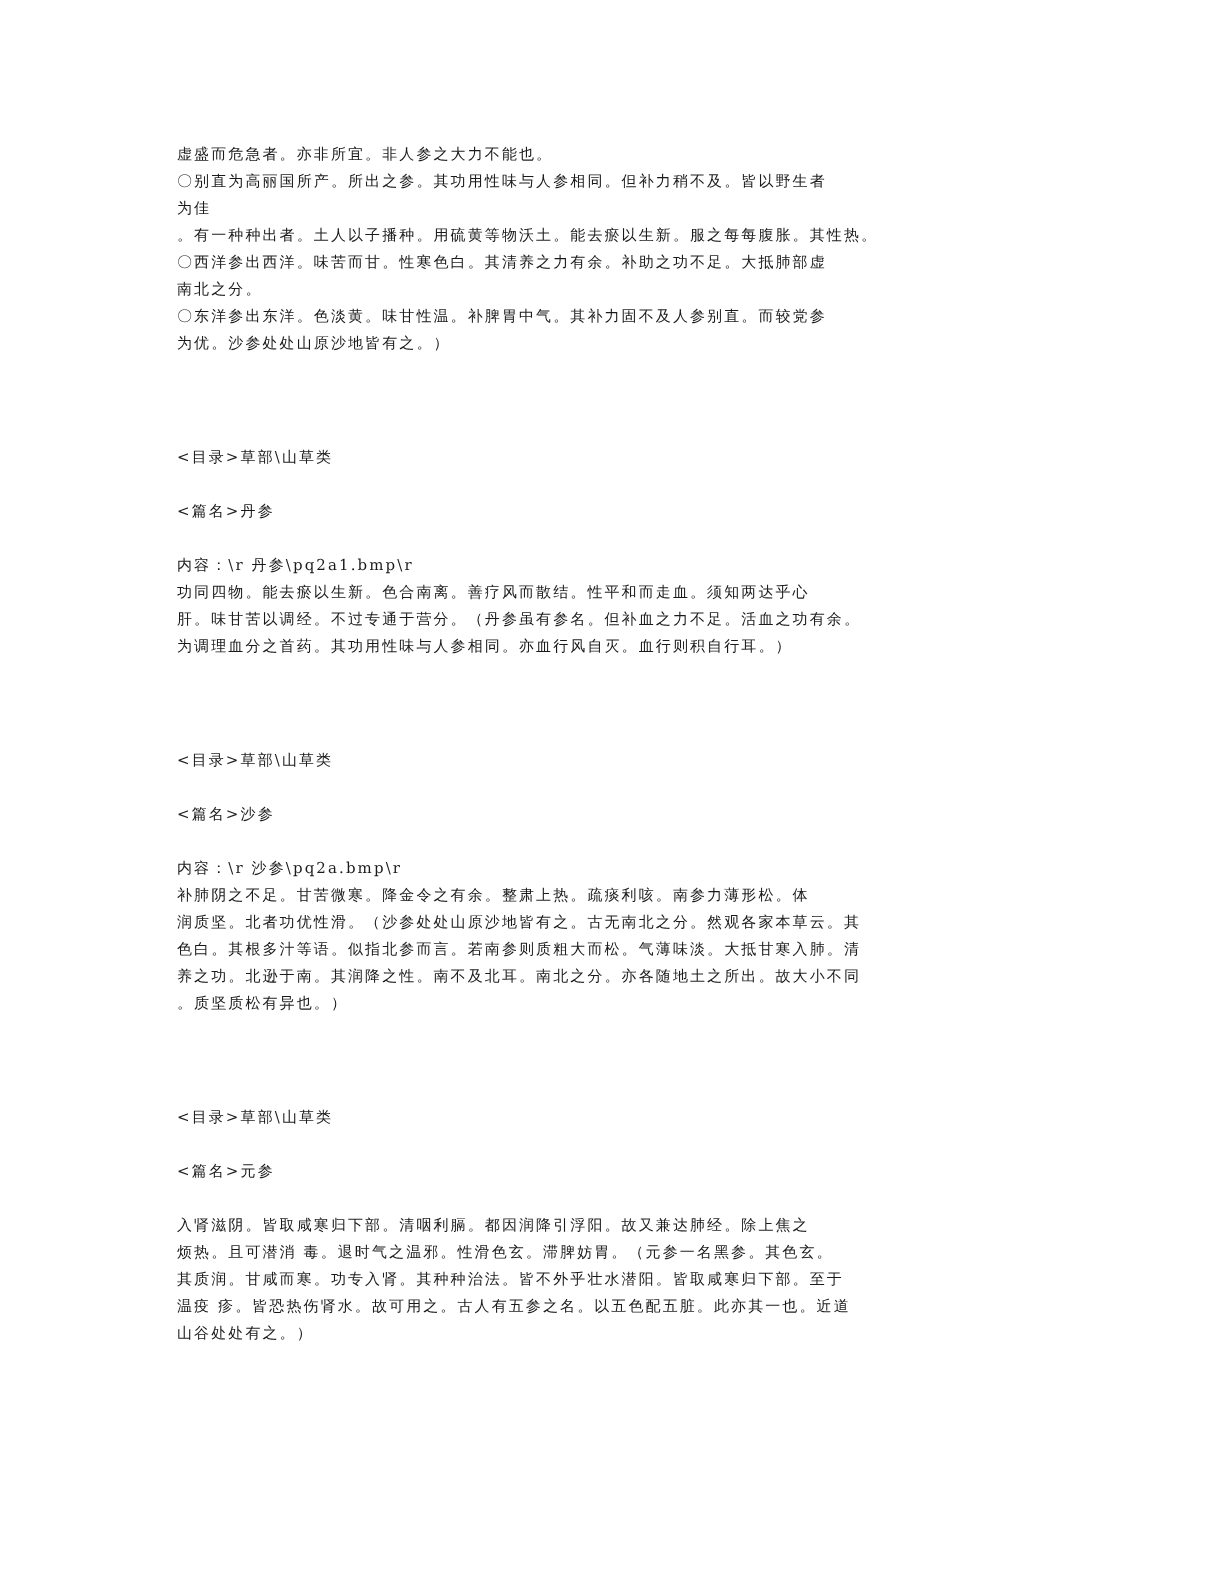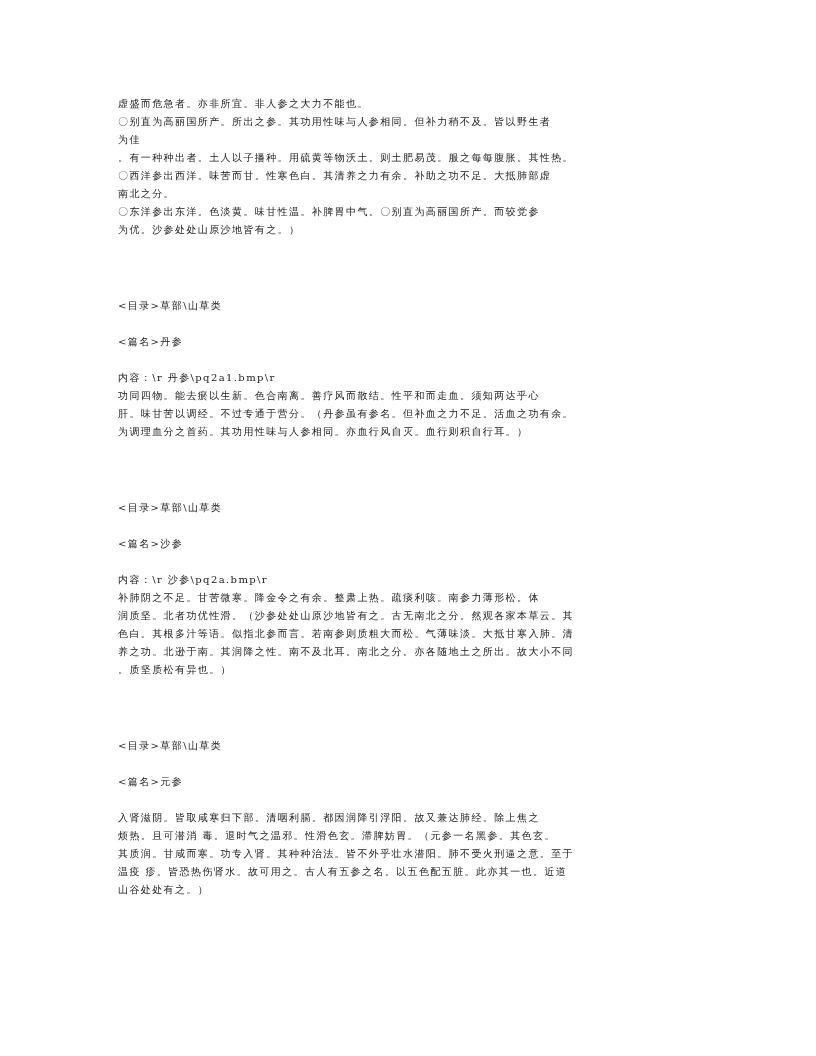--- a/index.html
+++ b/index.html
@@ -11,24 +11,24 @@
   .gap3 { height: 54px; }
 </style>
 </head>
 <body>
 
 <div class="page">
   <div>
     <div class="line">虚盛而危急者。亦非所宜。非人参之大力不能也。</div>
     <div class="line">〇别直为高丽国所产。所出之参。其功用性味与人参相同。但补力稍不及。皆以野生者</div>
     <div class="line">为佳</div>
-    <div class="line">。有一种种出者。土人以子播种。用硫黄等物沃土。则土肥易茂。服之每每腹胀。其性热。</div>
+    <div class="line">。有一种种出者。土人以子播种。用硫黄等物沃土。能去瘀以生新。服之每每腹胀。其性热。</div>
     <div class="line">〇西洋参出西洋。味苦而甘。性寒色白。其清养之力有余。补助之功不足。大抵肺部虚</div>
     <div class="line">南北之分。</div>
-    <div class="line">〇东洋参出东洋。色淡黄。味甘性温。补脾胃中气。〇别直为高丽国所产。而较党参</div>
+    <div class="line">〇东洋参出东洋。色淡黄。味甘性温。补脾胃中气。其补力固不及人参别直。而较党参</div>
     <div class="line">为优。沙参处处山原沙地皆有之。）</div>
   </div>
 
   <div class="gap3" style="height:58px"></div>
 
   <div>
     <div class="line">&lt;目录&gt;草部\山草类</div>
     <div class="blank"></div>
     <div class="line">&lt;篇名&gt;丹参</div>
     <div class="blank"></div>
@@ -55,17 +55,17 @@
 
   <div class="gap3" style="height:58px"></div>
 
   <div>
     <div class="line">&lt;目录&gt;草部\山草类</div>
     <div class="blank"></div>
     <div class="line">&lt;篇名&gt;元参</div>
     <div class="blank"></div>
     <div class="line">入肾滋阴。皆取咸寒归下部。清咽利膈。都因润降引浮阳。故又兼达肺经。除上焦之</div>
     <div class="line">烦热。且可潜消 毒。退时气之温邪。性滑色玄。滞脾妨胃。（元参一名黑参。其色玄。</div>
-    <div class="line">其质润。甘咸而寒。功专入肾。其种种治法。皆不外乎壮水潜阳。肺不受火刑逼之意。至于</div>
+    <div class="line">其质润。甘咸而寒。功专入肾。其种种治法。皆不外乎壮水潜阳。皆取咸寒归下部。至于</div>
     <div class="line">温疫 疹。皆恐热伤肾水。故可用之。古人有五参之名。以五色配五脏。此亦其一也。近道</div>
     <div class="line">山谷处处有之。）</div>
   </div>
 </div>
 
 </body></html>

